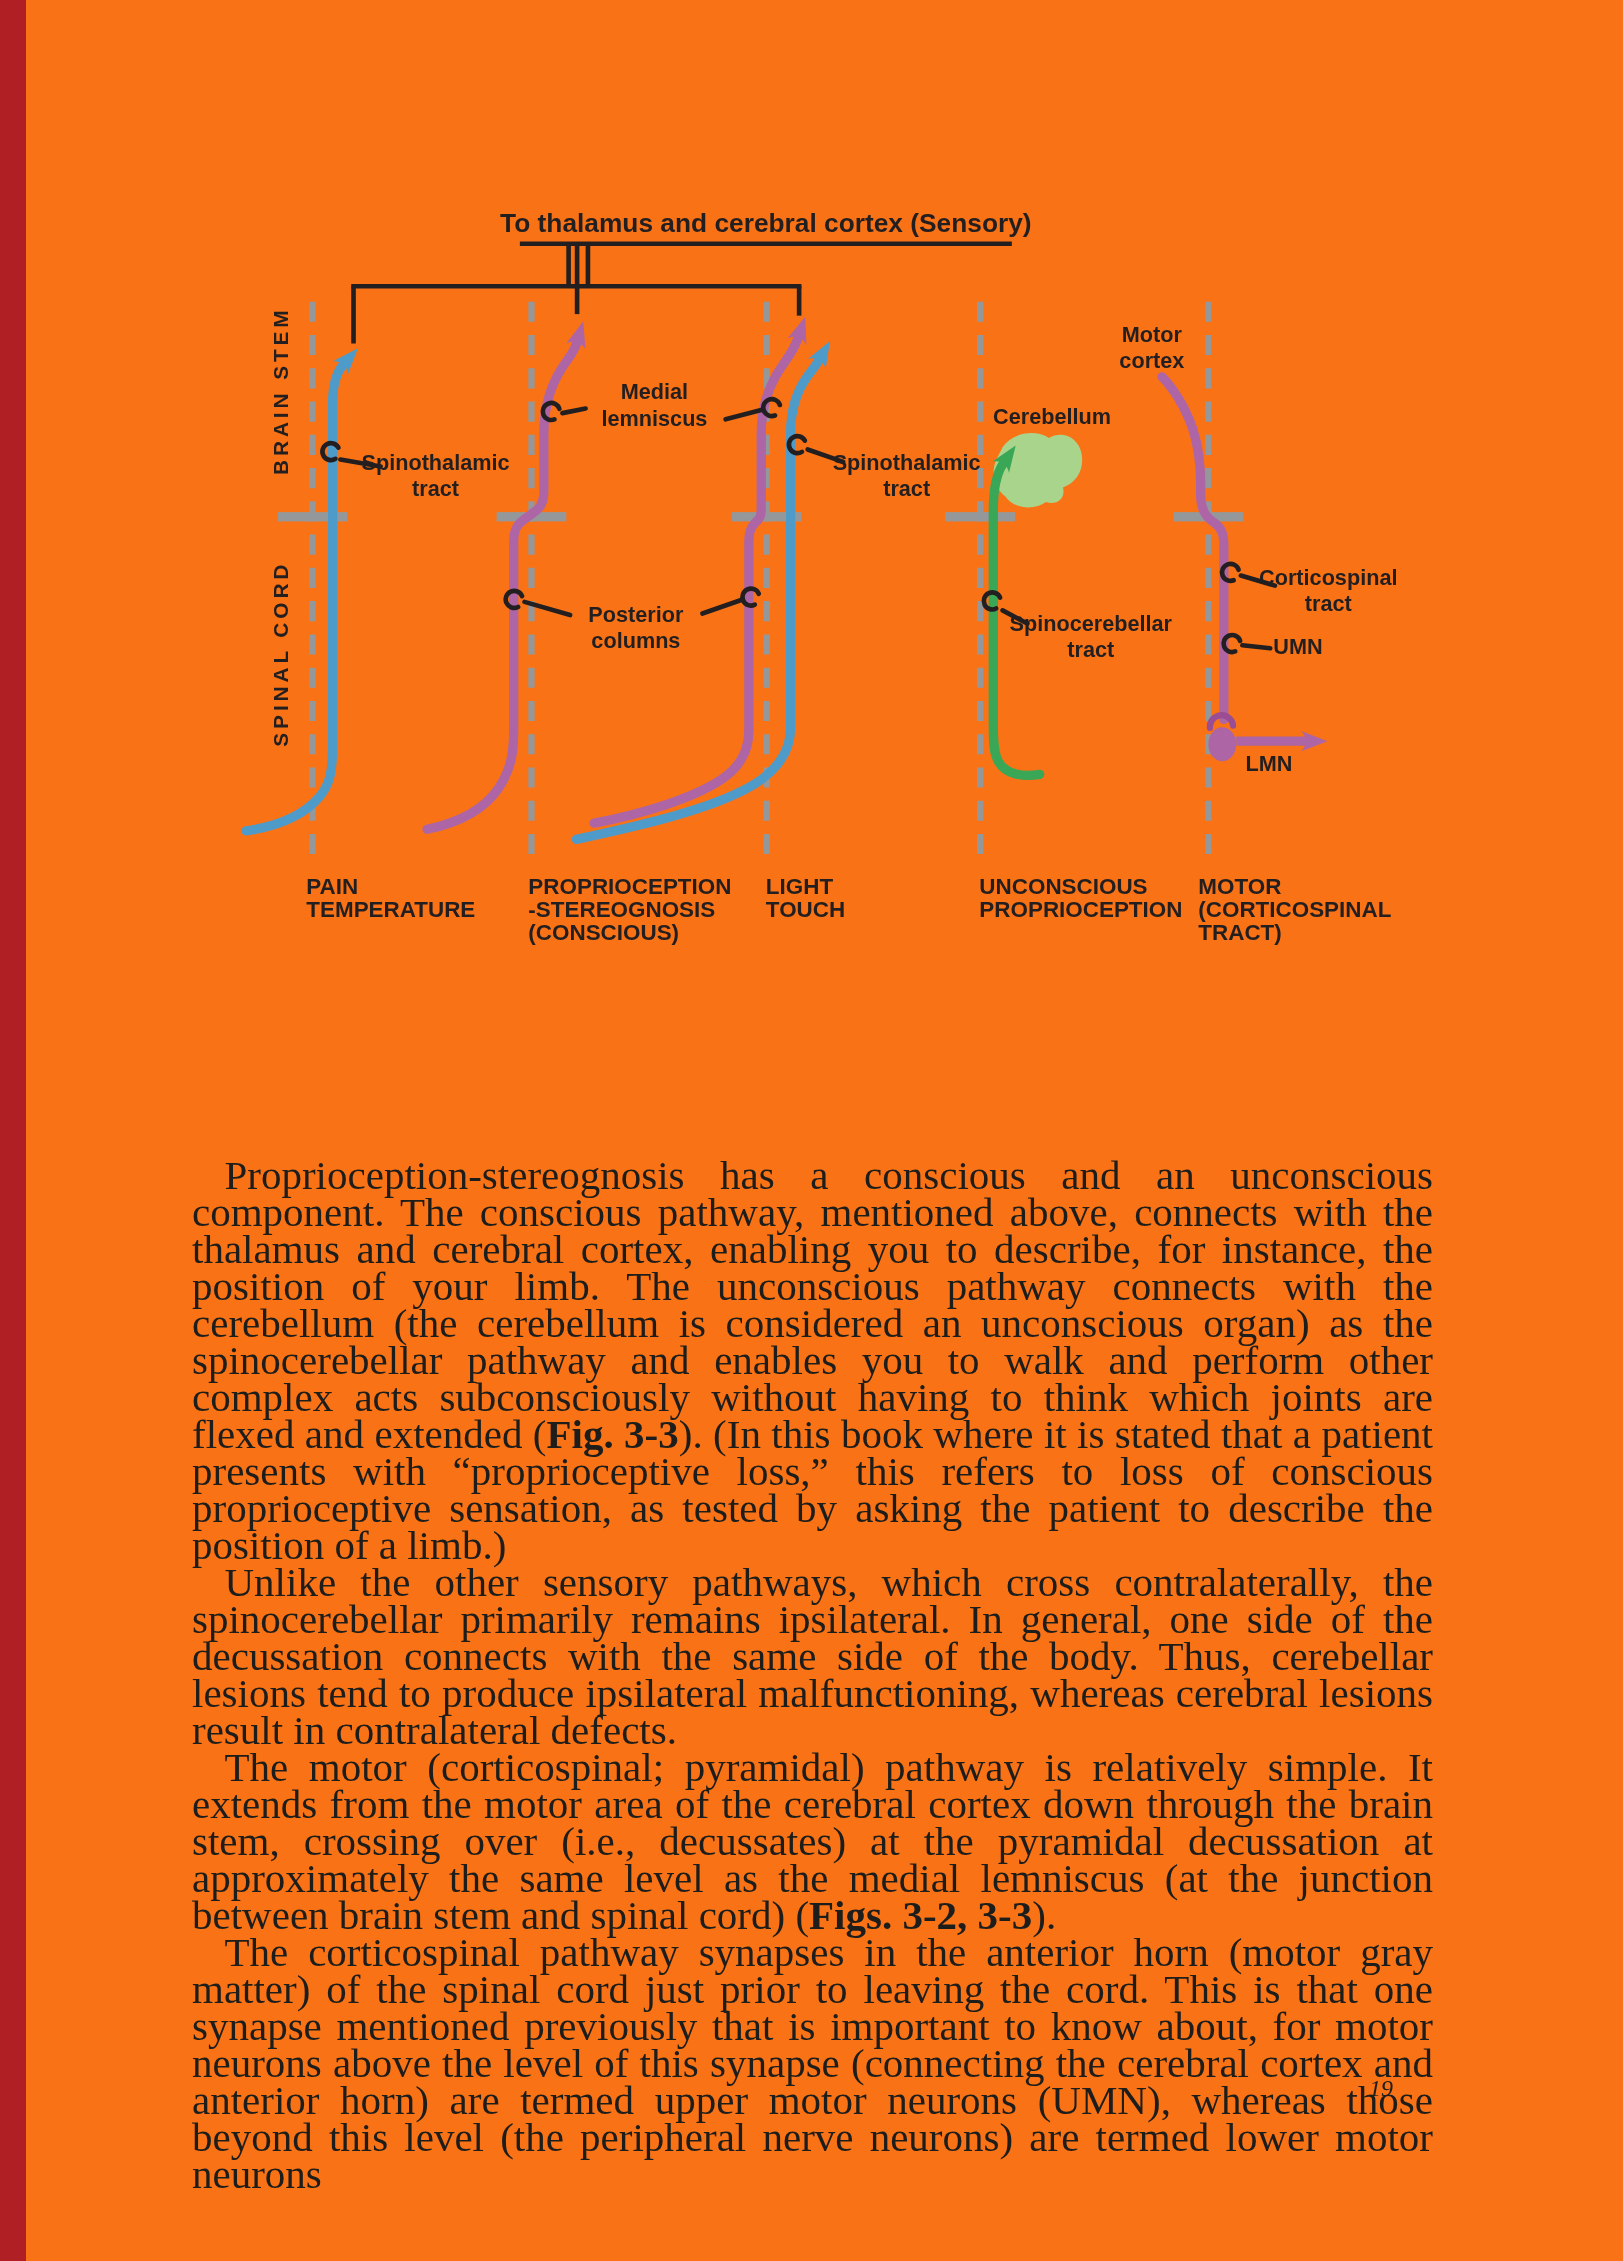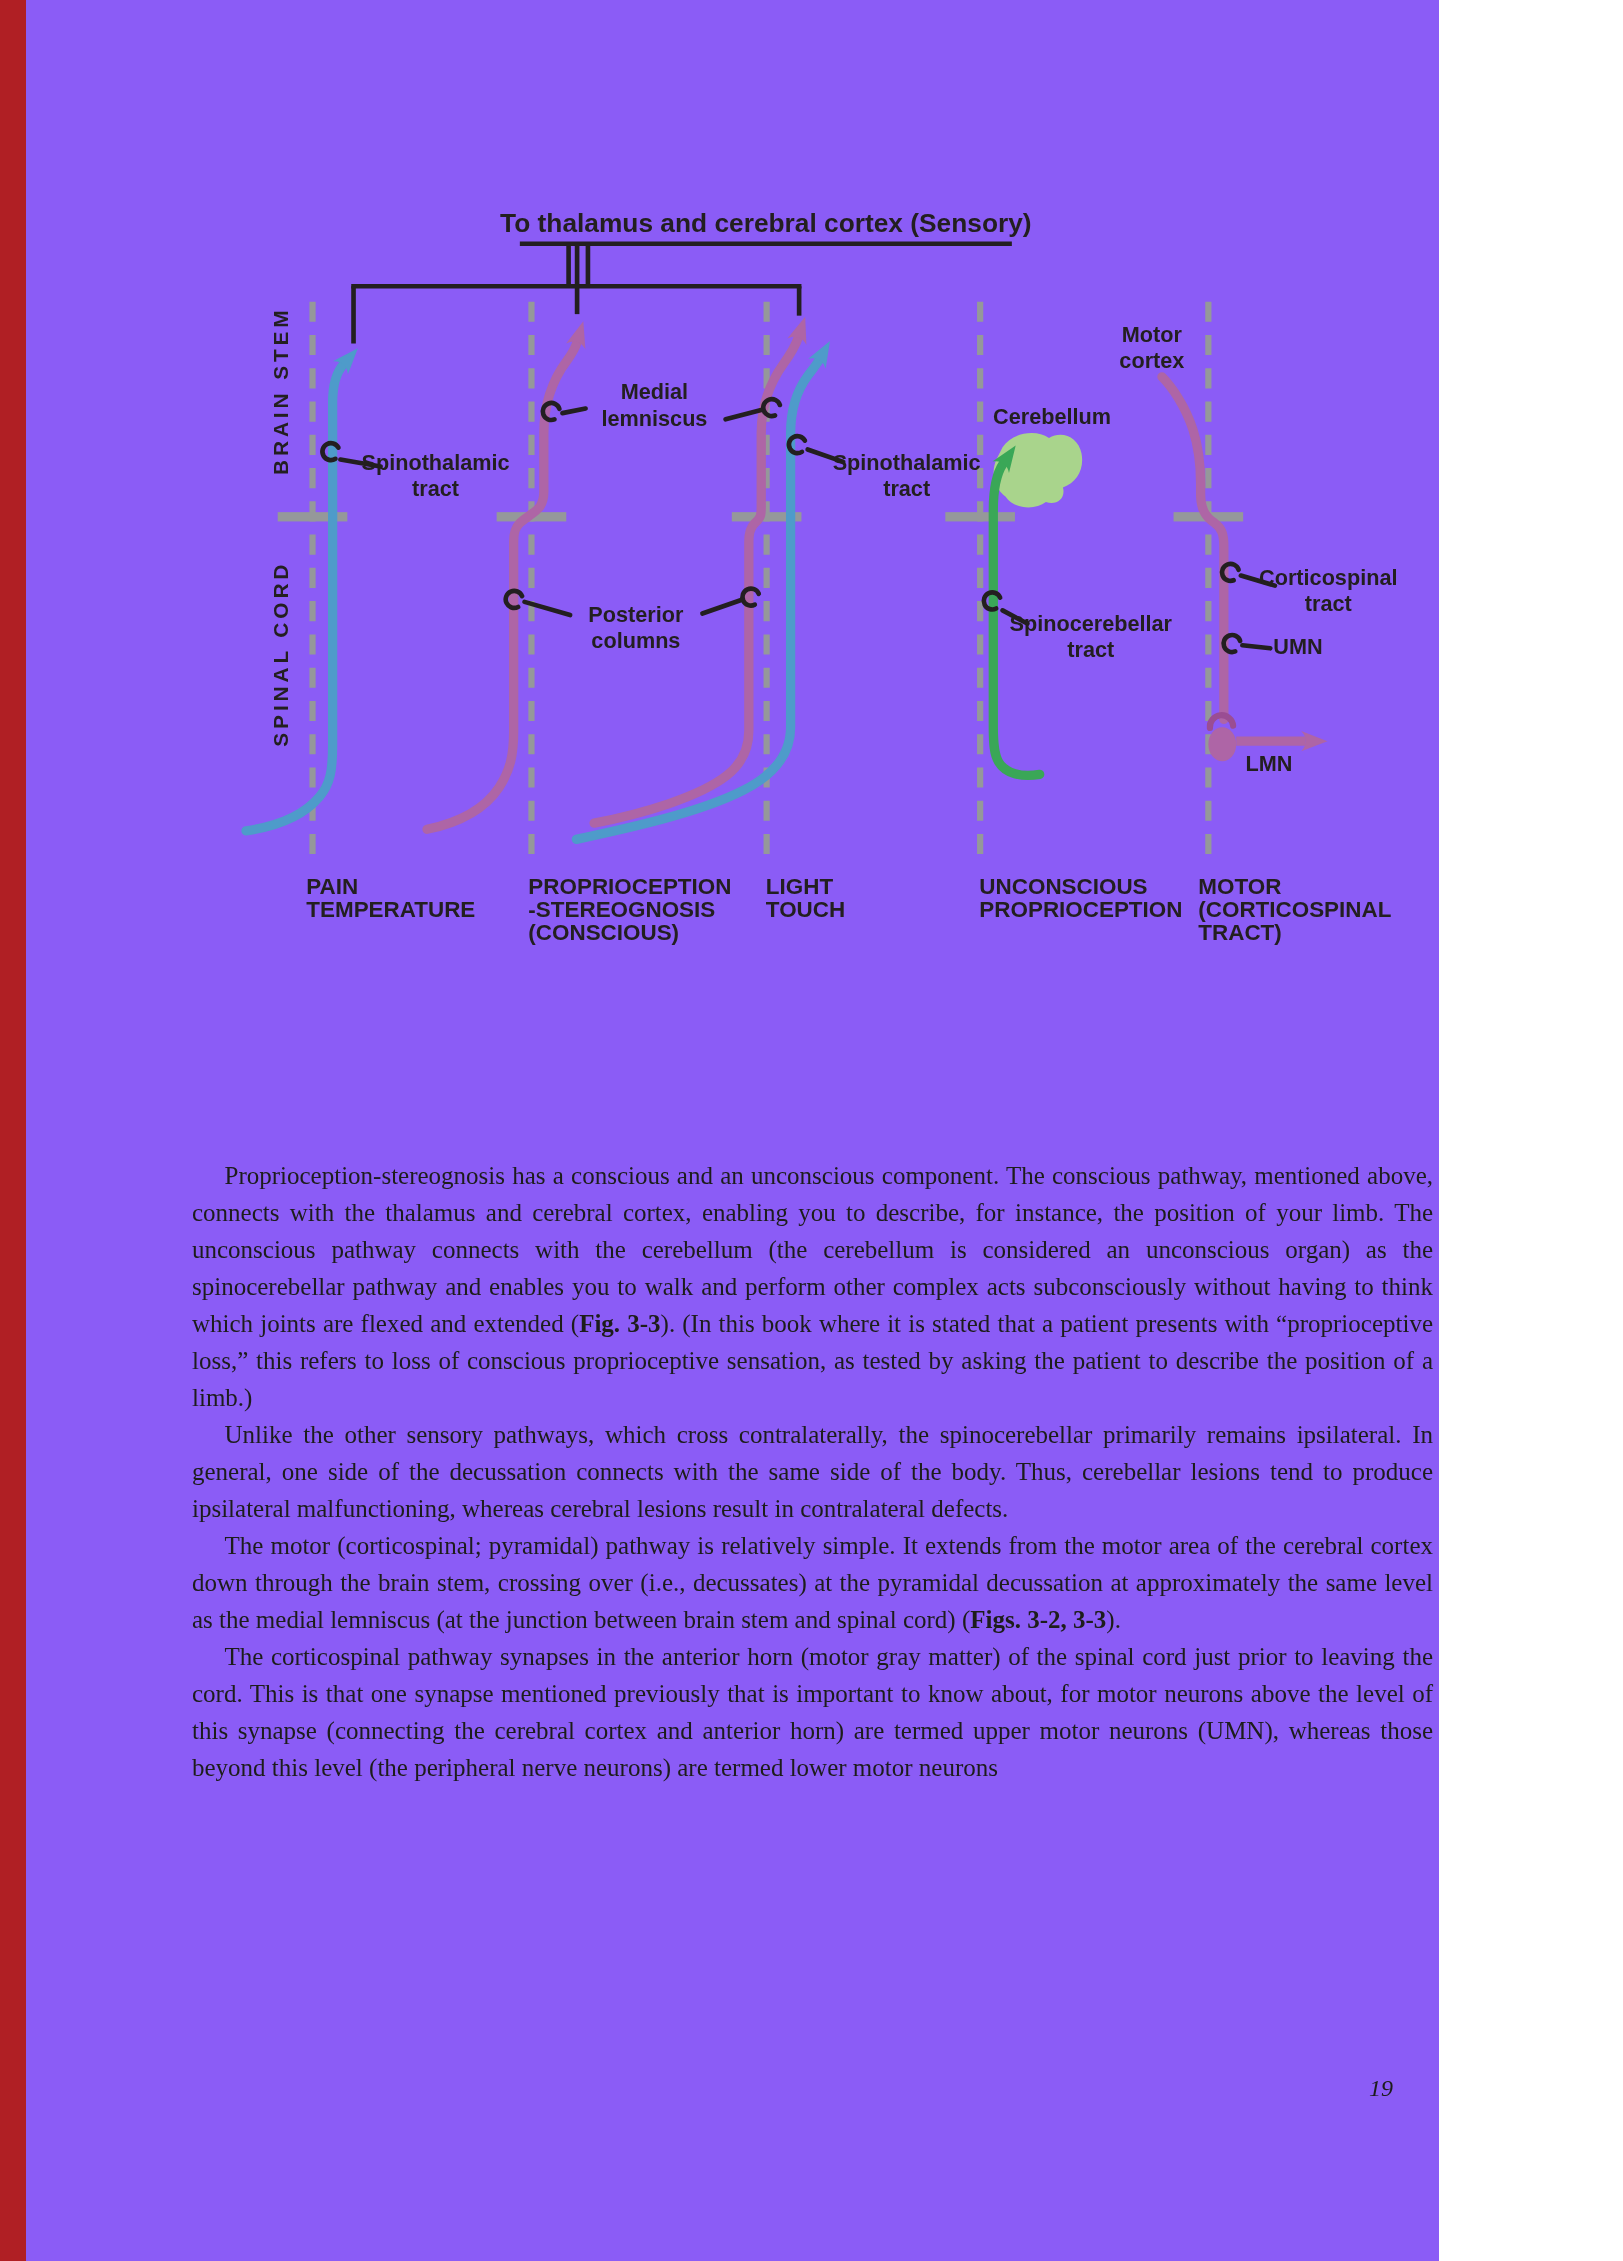--- a/index.html
+++ b/index.html
@@ -1,28 +1,28 @@
 <!DOCTYPE html>
 <html style="font-size:12.4px"><head>
 <meta charset="utf-8">
 <style>
   html,body{margin:0;padding:0;background:#ffffff;}
-  .page{position:relative;width:1439px;height:2261px;background:#8b5cf6;overflow:hidden;
+  .page{position:relative;width:1623px;height:2261px;background:#f97316;overflow:hidden;
         font-family:"Liberation Serif", serif;color:#1d1d1b;}
   .edge-bar{position:absolute;left:0;top:0;width:26px;height:2261px;background:#b01f24;}
   svg text{font-family:"Liberation Sans", sans-serif;font-weight:bold;fill:#231f20;}
   .dg-lbl{font-size:28px;}
   .dg-title{font-size:34px;}
   .dg-cat{font-size:29px;}
   .dg-side{font-size:27px;letter-spacing:5px;}
   .caption{position:absolute;left:192px;top:999px;width:1315px;
            font-style:italic;font-size:29px;line-height:40px;color:#1d1d1b;}
   .caption .cap-label{font-weight:bold;}
   .bodytext{position:absolute;left:192px;top:1157px;width:1241px;
-            font-size:25px;line-height:37px;text-align:justify;}
+            font-size:41px;line-height:37px;text-align:justify;}
   .bodytext p{margin:0;text-indent:32.5px;}
   .bodytext .bold{font-weight:bold;}
   .bodytext .italic{}
   .pagenum{position:absolute;left:1369px;top:2075px;font-family:Liberation Serif, serif;
            font-style:italic;font-size:24px;color:#1d1d1b;}
 </style>
 </head>
 <body>
 
 <div class="page">

